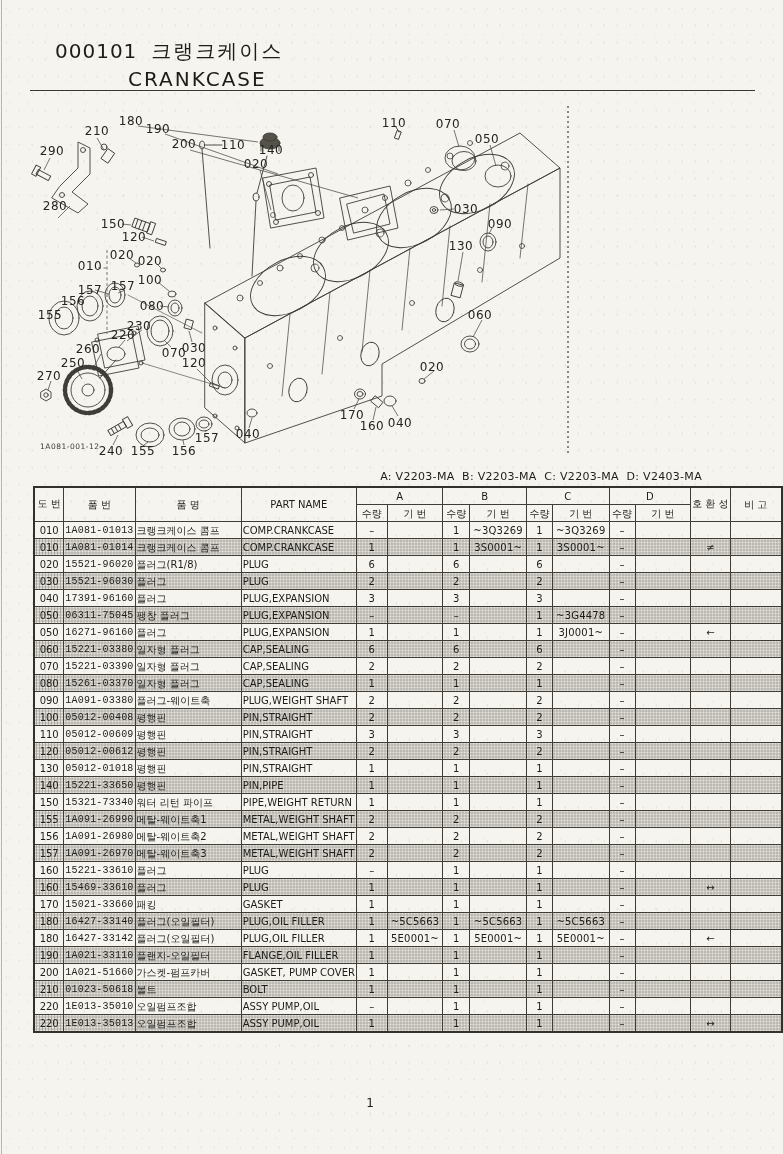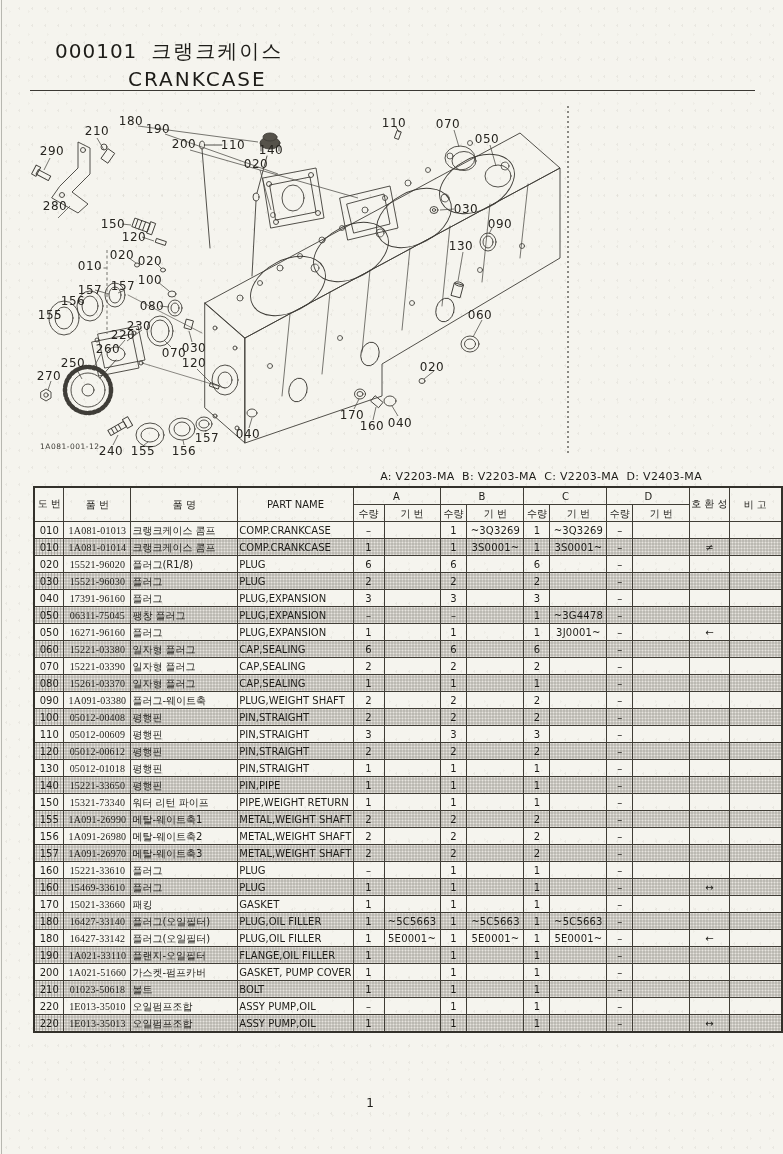--- a/index.html
+++ b/index.html
@@ -35,21 +35,21 @@
     font-size:10px;line-height:1.1;}
   #parts-table th,#parts-table td{border:1px solid #403d36;padding:0 1px;overflow:hidden;
     white-space:nowrap;height:16px;font-weight:normal;}
   #parts-table{border:2px solid #33312b;}
   #parts-table thead th{text-align:center;font-size:10px;}
   th.h-stack{white-space:pre-line;line-height:1.05;font-size:9.5px;margin-top:32px;}
   th.h-group{font-size:11px;height:20px;}
   th.h-sub{font-size:9.5px;height:22px;margin-left:40px;}
   th.h-pre{white-space:pre;}
   td.c-fig{text-align:center;}
-  td.c-part_no{text-align:center;font-family:Liberation Serif, serif;letter-spacing:.2px;}
+  td.c-part_no{text-align:center;font-family:Liberation Mono, monospace;letter-spacing:.2px;}
   td.c-name_ko{text-align:left;padding-left:3px;}
   td.c-part_name{text-align:left;padding-left:3px;}
   td.c-a_qty,td.c-b_qty,td.c-c_qty,td.c-d_qty,td.c-compat{text-align:center;}
   td.c-a_ser,td.c-b_ser,td.c-c_ser,td.c-d_ser{text-align:center;letter-spacing:.2px;}
   tr.shaded td{
     background-color:#e6e4de;
     background-image:radial-gradient(rgba(95,92,85,.55) .9px, transparent 1.2px);
     background-size:3px 3px;
   }
   
@@ -298,21 +298,21 @@
         <span class="callout" style="left: 436px; top: 111px;">030</span>
         <span class="callout" style="left: 470px; top: 126px;">090</span>
         <span class="callout" style="left: 431px; top: 148px;">130</span>
         <span class="callout" style="left: 60px; top: 192px;">157</span>
         <span class="callout" style="left: 93px; top: 188px;">157</span>
         <span class="callout" style="left: 43px; top: 203px;">156</span>
         <span class="callout" style="left: 20px; top: 217px;">155</span>
         <span class="callout" style="left: 122px; top: 208px;">080</span>
         <span class="callout" style="left: 109px; top: 228px;">230</span>
         <span class="callout" style="left: 93px; top: 237px;">220</span>
-        <span class="callout" style="left: 78px; top: 251px;">260</span>
+        <span class="callout" style="left: 58px; top: 251px;">260</span>
         <span class="callout" style="left: 43px; top: 265px;">250</span>
         <span class="callout" style="left: 19px; top: 278px;">270</span>
         <span class="callout" style="left: 144px; top: 255px;">070</span>
         <span class="callout" style="left: 164px; top: 250px;">030</span>
         <span class="callout" style="left: 164px; top: 265px;">120</span>
         <span class="callout" style="left: 450px; top: 217px;">060</span>
         <span class="callout" style="left: 402px; top: 269px;">020</span>
         <span class="callout" style="left: 322px; top: 317px;">170</span>
         <span class="callout" style="left: 342px; top: 328px;">160</span>
         <span class="callout" style="left: 370px; top: 325px;">040</span>

